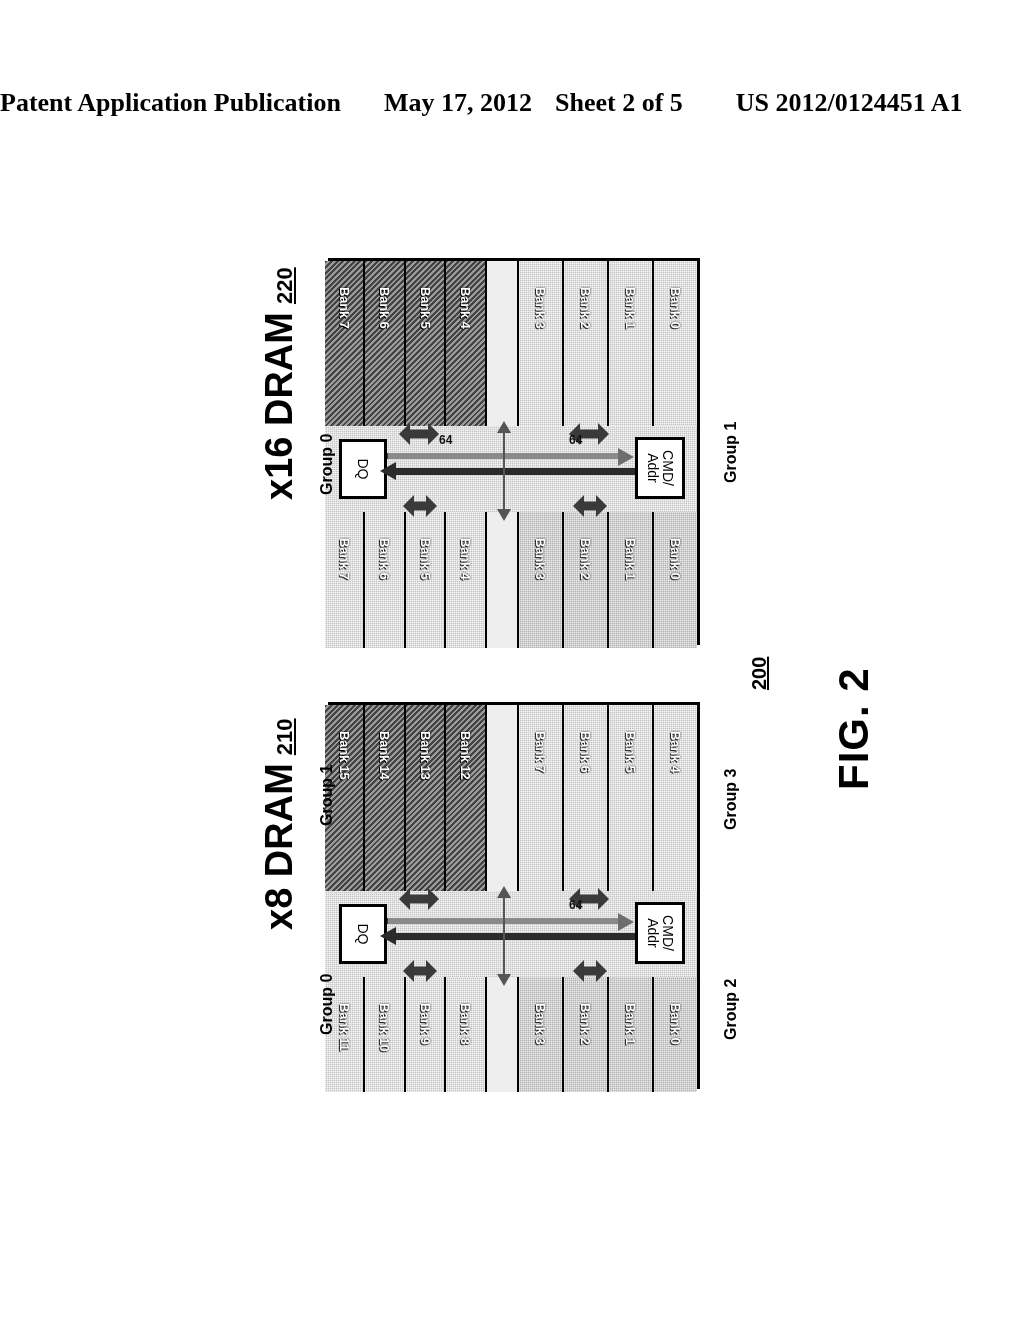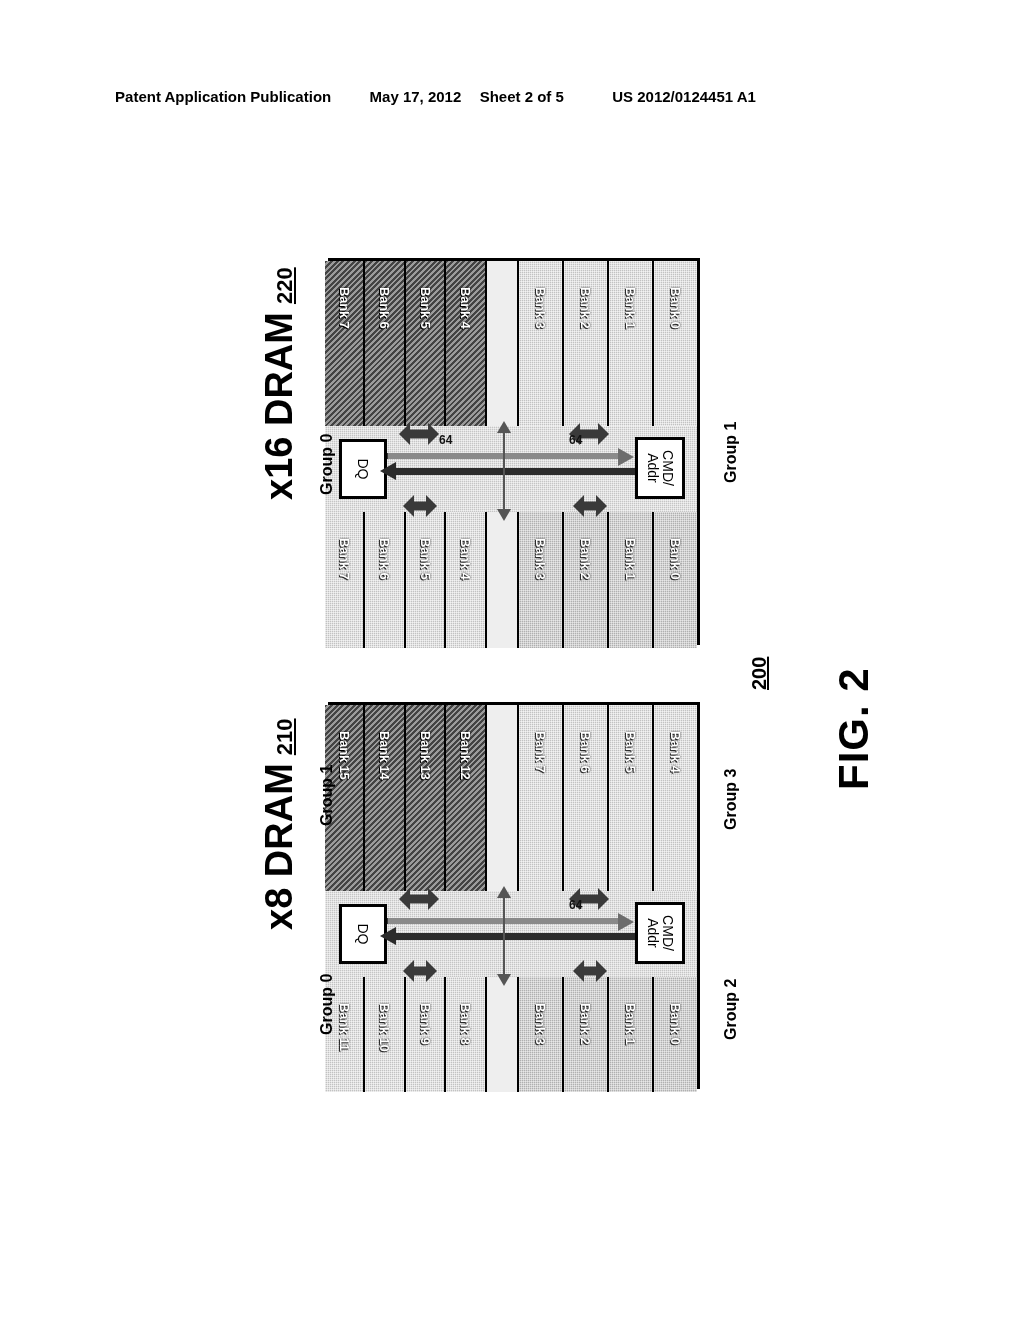--- a/index.html
+++ b/index.html
@@ -15,23 +15,23 @@
     overflow: hidden;
   }
 
   
   .pub-header {
     position: absolute;
     top: 88px;
     left: 0;
     width: 871px;
     text-align: center;
-    font-family: Liberation Sans, sans-serif;
-    font-weight: bold;
-    font-size: 15px;
+    font-family: Liberation Serif, serif;
+    font-weight: bold;
+    font-size: 26px;
     color: #000;
     white-space: nowrap;
   }
   .pub-header span { display: inline-block; vertical-align: baseline; }
   .hdr-gap-1 { width: 30px; }
   .hdr-gap-2 { width: 10px; }
   .hdr-gap-3 { width: 40px; }
 
   
   .stage {

